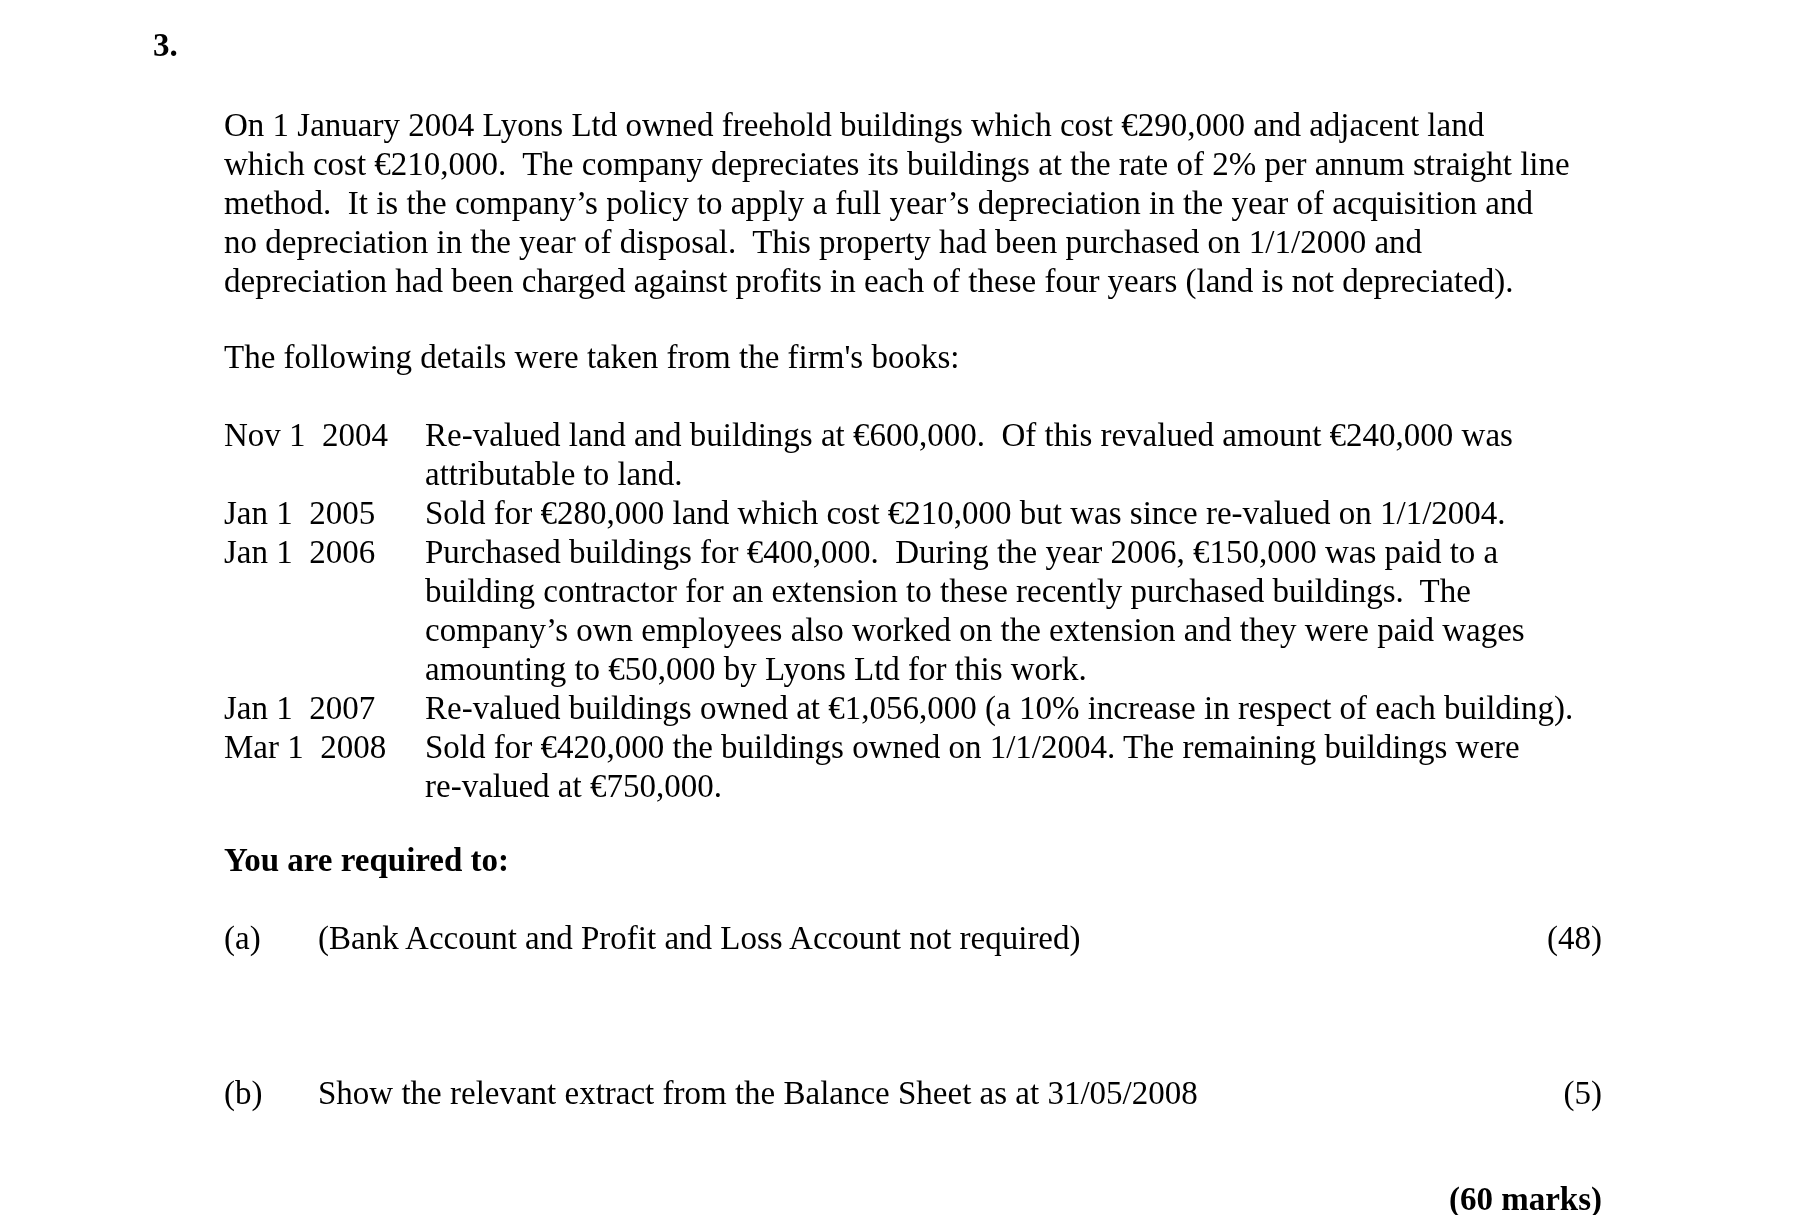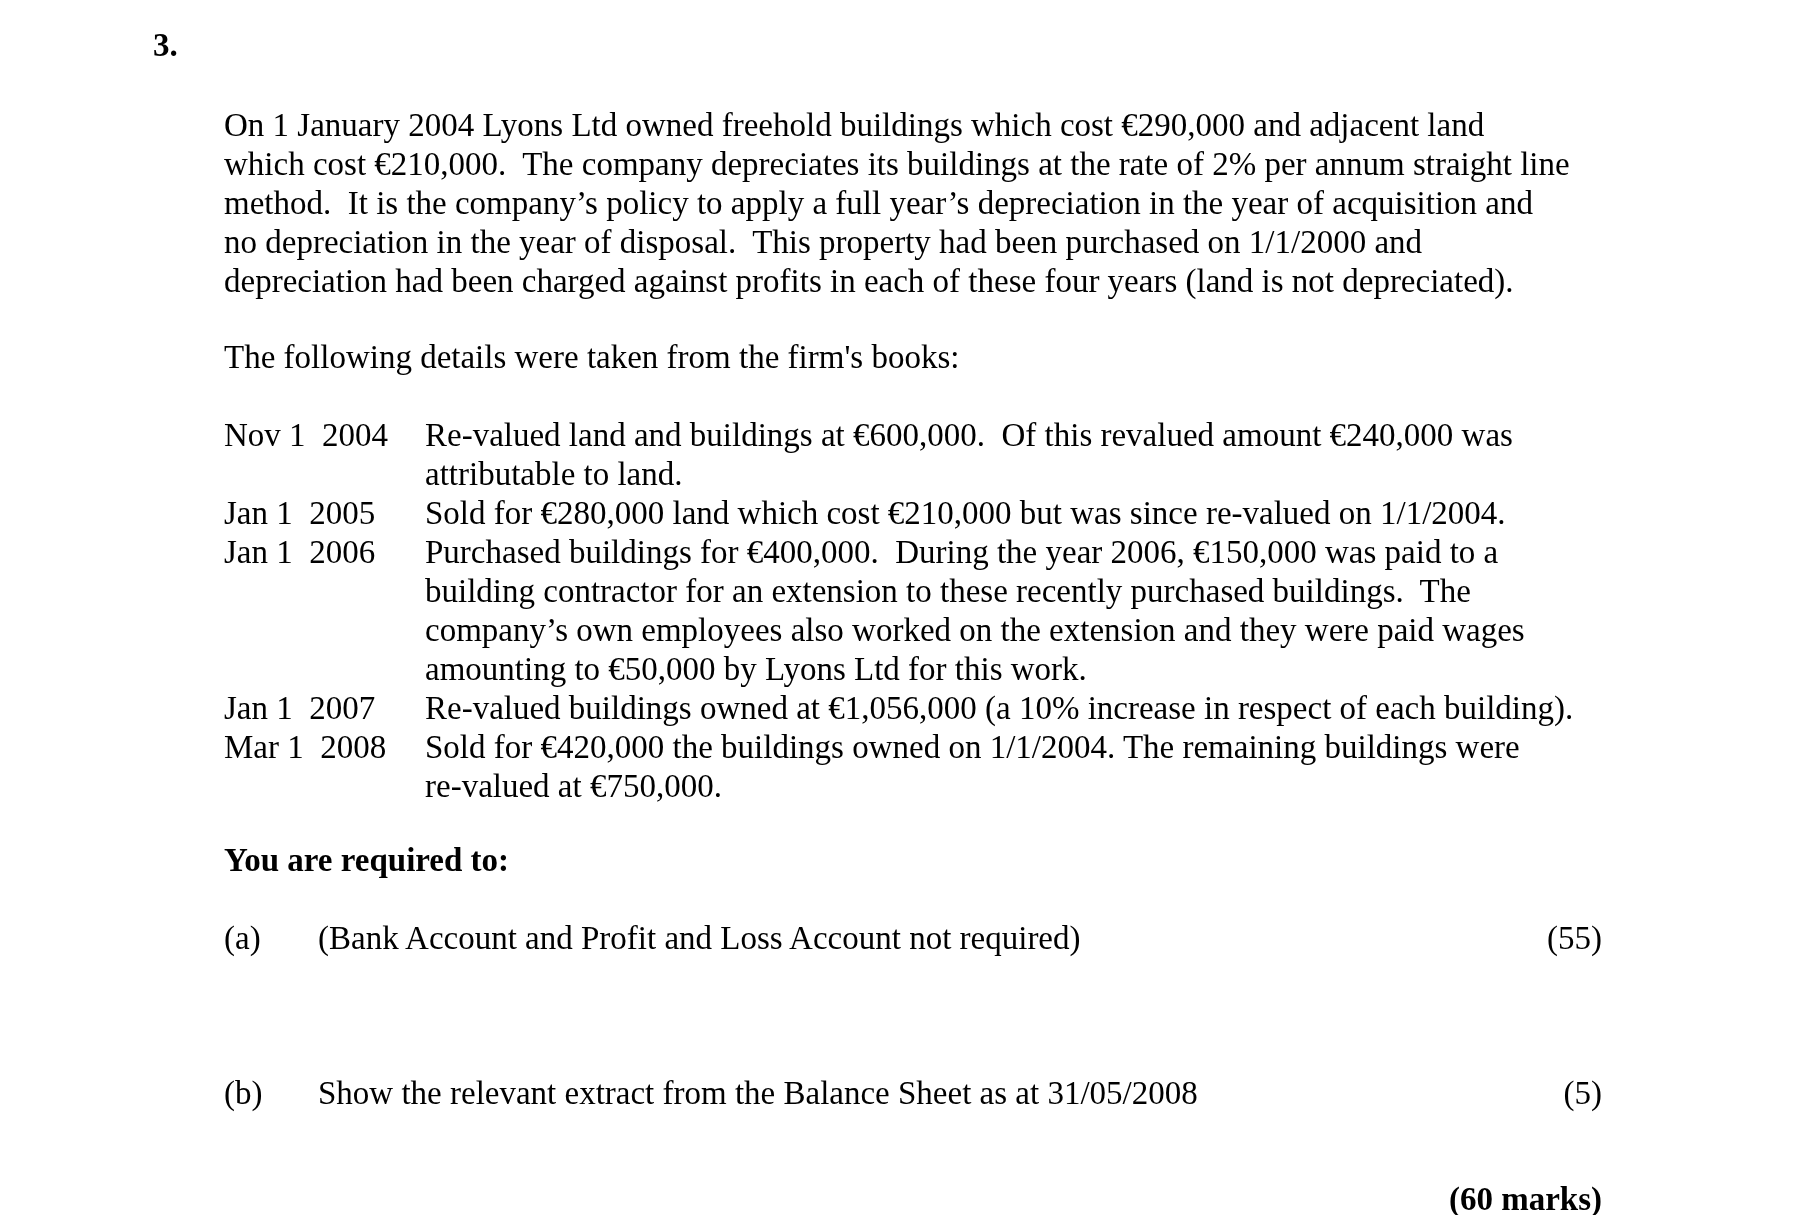--- a/index.html
+++ b/index.html
@@ -91,21 +91,21 @@
   </div>
 
   <div class="abs block reqhead">You are required to:</div>
 
   <div class="abs block req-a">
     <div class="rrow">
       <span class="rlabel">(a)</span>
       <div class="rcontent">
         <div class="note-line">
           <span><span>(Bank Account and Profit and Loss Account </span><span class="bold">not</span><span> required)</span></span>
-          <span class="marks">(55)</span>
+          <span class="marks">(48)</span>
         </div>
       </div>
     </div>
   </div>
 
   <div class="abs block req-b">
     <div class="rrow">
       <span class="rlabel">(b)</span>
       <div class="rcontent note-line">
         <span>Show the relevant extract from the Balance Sheet as at 31/05/2008</span>

